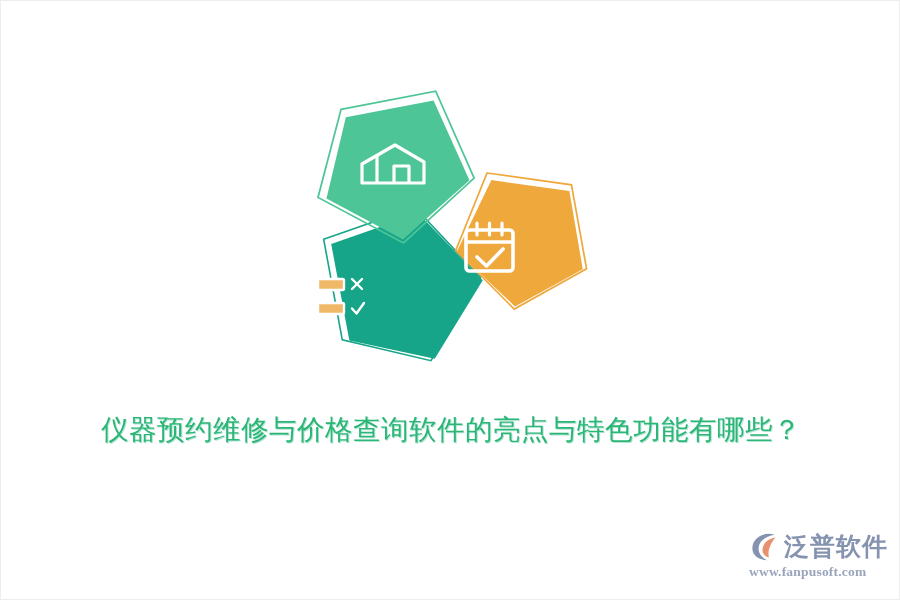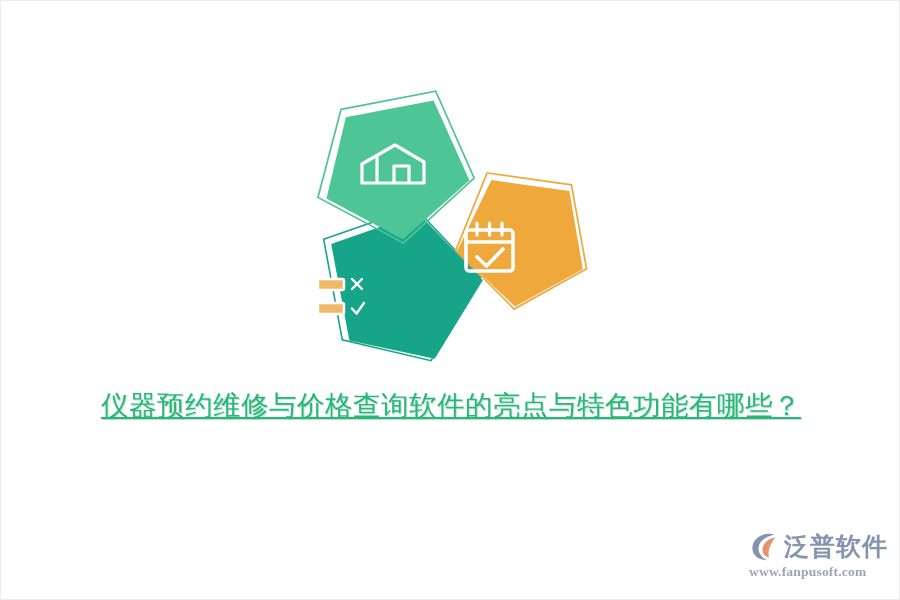--- a/index.html
+++ b/index.html
@@ -31,32 +31,31 @@
   #hero-graphic svg {
     display: block;
     width: 360px;
     height: 312px;
   }
 
   
   #headline {
     position: absolute;
     left: 0;
-    top: 383px;
+    top: 407px;
     width: 900px;
     text-align: center;
     font-size: 27.5px;
     line-height: 42px;
     letter-spacing: 0.5px;
     font-weight: 400;
     color: #2bb673;
     text-shadow: 1px 1px 0 rgba(120, 205, 190, 0.55);
     white-space: nowrap;
     font-family: "DejaVu Sans", "Liberation Sans", sans-serif;
-    text-decoration: underline;
   }
 
   
   #watermark {
     position: absolute;
     right: 10px;
     bottom: 14px;
     width: 140px;
     height: 56px;
   }

